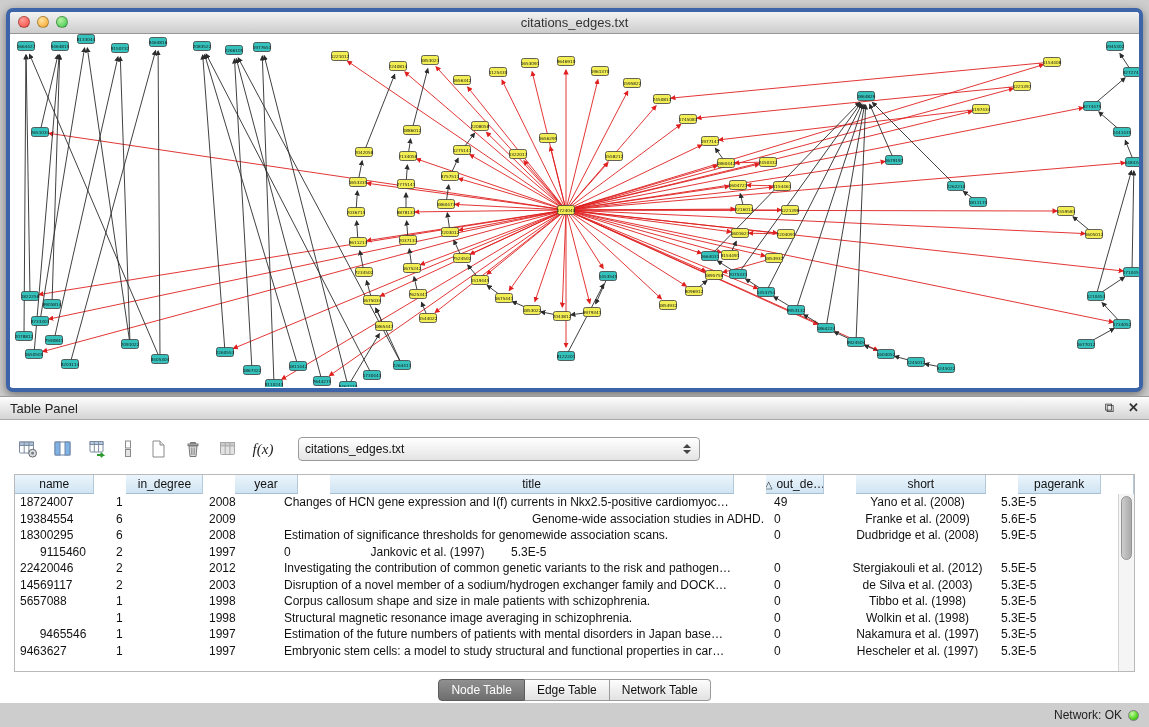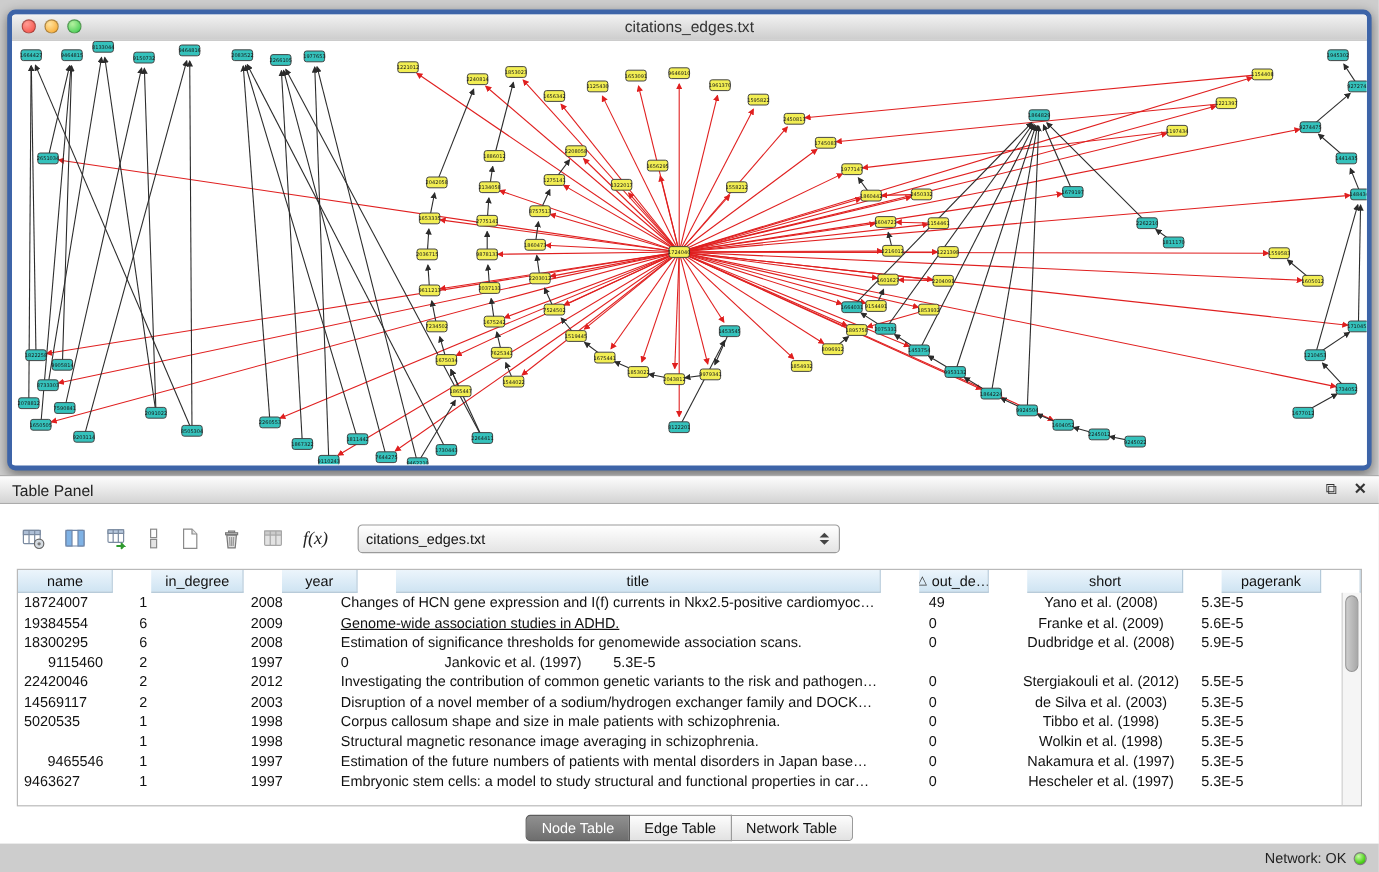--- a/index.html
+++ b/index.html
@@ -819,21 +819,21 @@
             <div class="td" style="width: 75px; text-align: left;">2008</div>
             <div class="td" style="width: 490px; text-align: left;">Changes of HCN gene expression and I(f) currents in Nkx2.5-positive cardiomyoc…</div>
             <div class="td" style="width: 70px; text-align: left;">49</div>
             <div class="td" style="width: 157px; text-align: center;">Yano et al. (2008)</div>
             <div class="td" style="width: 100px; text-align: left;">5.3E-5</div>
           </div>
           <div class="tr">
             <div class="td" style="width: 96px; text-align: left;">19384554</div>
             <div class="td" style="width: 93px; text-align: left;">6</div>
             <div class="td" style="width: 75px; text-align: left;">2009</div>
-            <div class="td" style="width: 490px; text-align: left; text-decoration: underline;">Genome-wide association studies in ADHD.</div>
+            <div class="td" style="width: 490px; text-align: right;">Genome-wide association studies in ADHD.</div>
             <div class="td" style="width: 70px; text-align: left;">0</div>
             <div class="td" style="width: 157px; text-align: center;">Franke et al. (2009)</div>
             <div class="td" style="width: 100px; text-align: left;">5.6E-5</div>
           </div>
           <div class="tr">
             <div class="td" style="width: 96px; text-align: left;">18300295</div>
             <div class="td" style="width: 93px; text-align: left;">6</div>
             <div class="td" style="width: 75px; text-align: left;">2008</div>
             <div class="td" style="width: 490px; text-align: left;">Estimation of significance thresholds for genomewide association scans.</div>
             <div class="td" style="width: 70px; text-align: left;">0</div>
@@ -860,21 +860,21 @@
           <div class="tr">
             <div class="td" style="width: 96px; text-align: left;">14569117</div>
             <div class="td" style="width: 93px; text-align: left;">2</div>
             <div class="td" style="width: 75px; text-align: left;">2003</div>
             <div class="td" style="width: 490px; text-align: left;">Disruption of a novel member of a sodium/hydrogen exchanger family and DOCK…</div>
             <div class="td" style="width: 70px; text-align: left;">0</div>
             <div class="td" style="width: 157px; text-align: center;">de Silva et al. (2003)</div>
             <div class="td" style="width: 100px; text-align: left;">5.3E-5</div>
           </div>
           <div class="tr">
-            <div class="td" style="width: 96px; text-align: left;">5020535</div>
+            <div class="td" style="width: 96px; text-align: left;">5657088</div>
             <div class="td" style="width: 93px; text-align: left;">1</div>
             <div class="td" style="width: 75px; text-align: left;">1998</div>
             <div class="td" style="width: 490px; text-align: left;">Corpus callosum shape and size in male patients with schizophrenia.</div>
             <div class="td" style="width: 70px; text-align: left;">0</div>
             <div class="td" style="width: 157px; text-align: center;">Tibbo et al. (1998)</div>
             <div class="td" style="width: 100px; text-align: left;">5.3E-5</div>
           </div>
           <div class="tr">
             <div class="td" style="width: 96px; text-align: left; margin-top: 48px;">9699695</div>
             <div class="td" style="width: 93px; text-align: left;">1</div>

